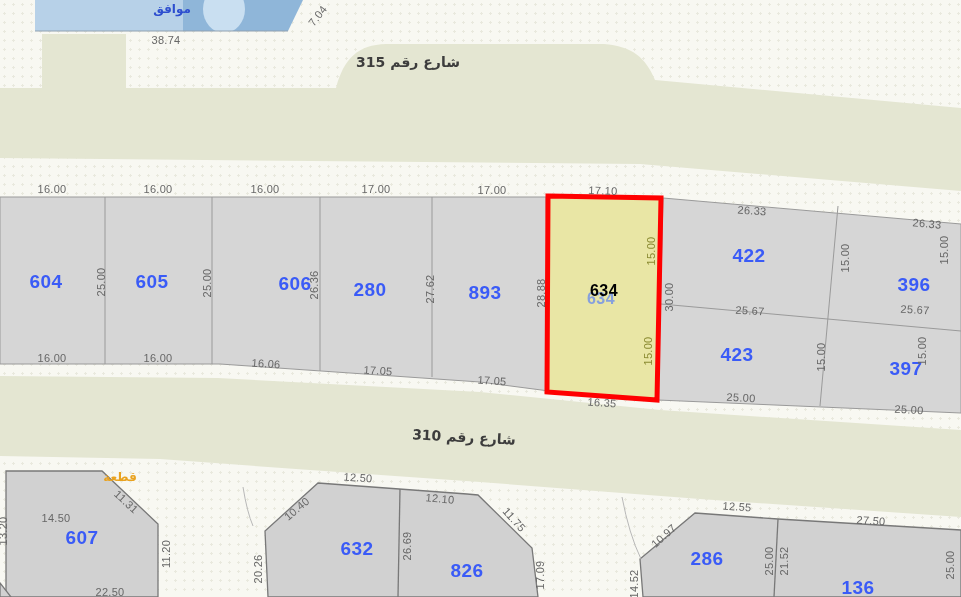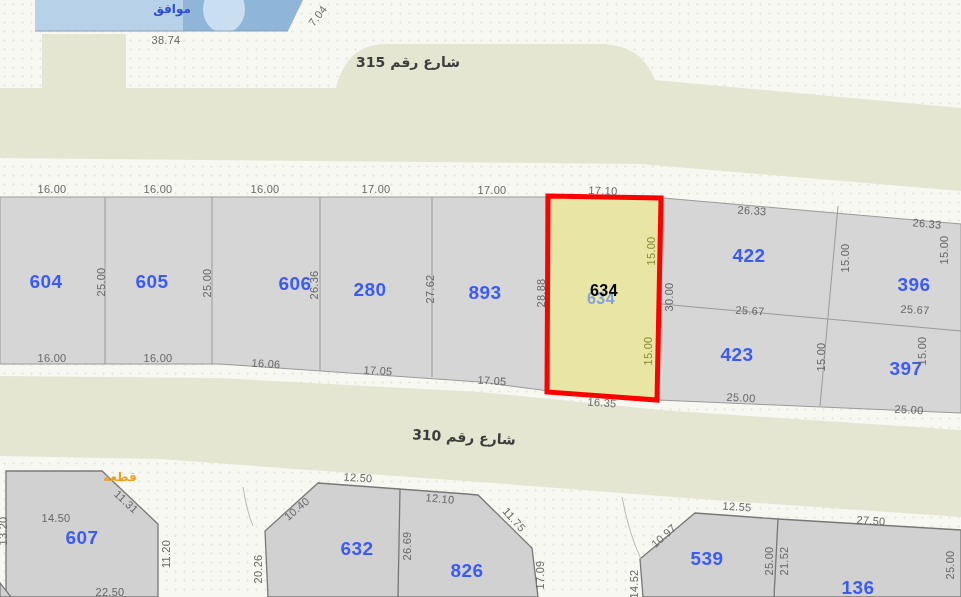--- a/index.html
+++ b/index.html
@@ -139,20 +139,20 @@
       <span class="lbl dim" style="left: 258px; top: 569px; transform: translate(-50%, -50%) rotate(-90deg);">20.26</span>
       <span class="lbl parcel" style="left: 333px; top: 548px; transform: translate(-50%, -50%) rotate(0deg); margin-left: 24px;">632</span>
       <span class="lbl dim" style="left: 407px; top: 546px; transform: translate(-50%, -50%) rotate(-90deg);">26.69</span>
       <span class="lbl dim" style="left: 440px; top: 499px; transform: translate(-50%, -50%) rotate(5deg);">12.10</span>
       <span class="lbl dim" style="left: 514px; top: 520px; transform: translate(-50%, -50%) rotate(48deg);">11.75</span>
       <span class="lbl parcel" style="left: 467px; top: 570px; transform: translate(-50%, -50%) rotate(0deg);">826</span>
       <span class="lbl dim" style="left: 540px; top: 575px; transform: translate(-50%, -50%) rotate(-90deg);">17.09</span>
       <span class="lbl dim" style="left: 737px; top: 507px; transform: translate(-50%, -50%) rotate(4deg);">12.55</span>
       <span class="lbl dim" style="left: 664px; top: 536px; transform: translate(-50%, -50%) rotate(-42deg);">10.97</span>
       <span class="lbl dim" style="left: 634px; top: 584px; transform: translate(-50%, -50%) rotate(-90deg);">14.52</span>
-      <span class="lbl parcel" style="left: 707px; top: 558px; transform: translate(-50%, -50%) rotate(0deg);">539</span>
+      <span class="lbl parcel" style="left: 707px; top: 558px; transform: translate(-50%, -50%) rotate(0deg);">286</span>
       <span class="lbl dim" style="left: 769px; top: 561px; transform: translate(-50%, -50%) rotate(-90deg);">25.00</span>
       <span class="lbl dim" style="left: 784px; top: 561px; transform: translate(-50%, -50%) rotate(-90deg);">21.52</span>
       <span class="lbl dim" style="left: 871px; top: 521px; transform: translate(-50%, -50%) rotate(4deg);">27.50</span>
       <span class="lbl parcel" style="left: 858px; top: 587px; transform: translate(-50%, -50%) rotate(0deg);">136</span>
       <span class="lbl dim" style="left: 950px; top: 565px; transform: translate(-50%, -50%) rotate(-90deg);">25.00</span>
     </div>
 </div>
 
 </body></html>

